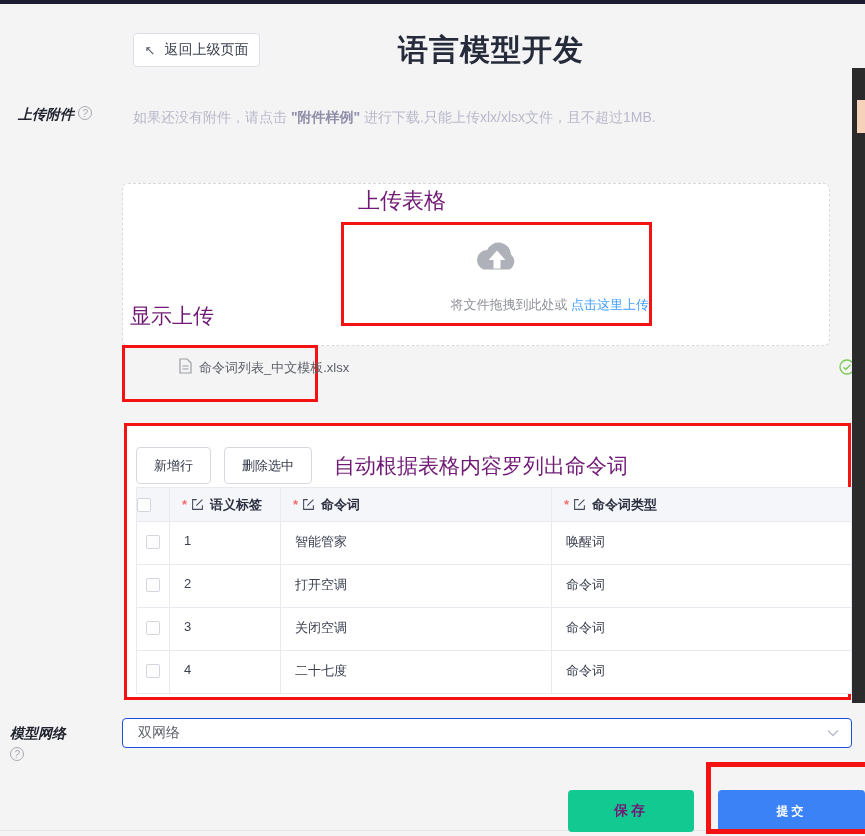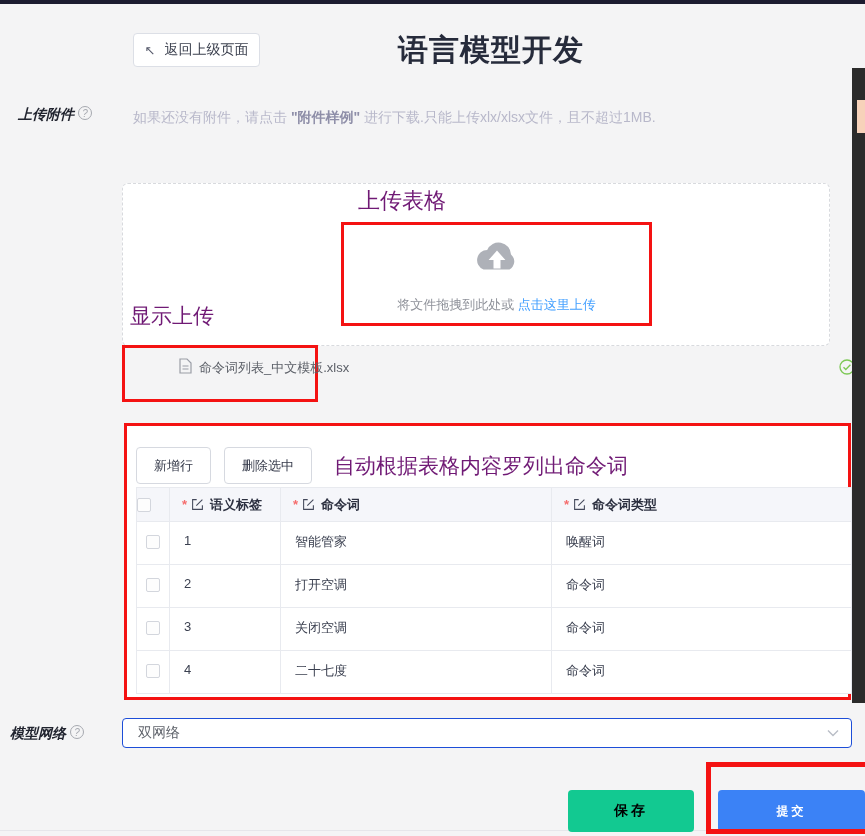--- a/index.html
+++ b/index.html
@@ -24,38 +24,38 @@
   .page-title{left:398px;top:30px;font-size:30px;font-weight:bold;color:#262b3b;letter-spacing:1px;}
 
   
   .field-label{font-size:14px;font-weight:bold;color:#21242f;display:flex;gap:4px;font-style:italic;}
   .q-icon{
     width:14px;height:14px;border:1px solid #a6a9b0;border-radius:50%;
     font-size:10px;font-weight:normal;color:#a6a9b0;display:flex;align-items:center;justify-content:center;
     box-sizing:border-box;
   }
   .label-upload{left:18px;top:106px;}
-  .label-network{left:10px;top:725px;}
+  .label-network{left:10px;top:725px;flex-direction:column;}
 
   
   .hints{left:133px;top:101px;font-size:14px;color:#b8b8ca;line-height:33px;}
   .hint-em{font-weight:bold;color:#8e8ea8;}
   .hint-link{font-weight:bold;color:#5b5ce2;cursor:pointer;}
 
   
   .upload-panel{
     left:122px;top:183px;width:708px;height:163px;background:#fff;
     border:1px dashed #d8dade;border-radius:6px;box-sizing:border-box;
   }
   .ann-text{color:#701a75;white-space:nowrap;}
   .ann-upload-table{left:358px;top:186px;font-size:22px;}
   .ann-show-upload{left:130px;top:302px;font-size:21px;}
   .ann-rect{border:3px solid #f41212;box-sizing:border-box;}
   .ann-rect-upload{left:341px;top:222px;width:311px;height:104px;}
-  .dropzone{width:100%;height:100%;display:flex;flex-direction:column;align-items:center;justify-content:flex-end;padding-bottom:9px;box-sizing:border-box;}
+  .dropzone{width:100%;height:100%;display:flex;flex-direction:column;align-items:flex-end;justify-content:flex-end;padding-bottom:9px;box-sizing:border-box;}
   .cloud-wrap{position:absolute;left:50%;top:12px;transform:translateX(-50%);}
   .drop-text{font-size:13px;color:#8f929a;}
   .drop-link{color:#409eff;cursor:pointer;}
 
   
   .ann-rect-file{left:122px;top:345px;width:196px;height:57px;}
   .file-row{left:131px;top:358px;display:flex;align-items:center;gap:7px;cursor:pointer;margin-left:48px;}
   .file-name{font-size:13px;color:#5c6068;}
   .file-check{left:839px;top:359px;}
 
@@ -97,21 +97,21 @@
     left:122px;top:718px;width:730px;height:30px;background:#fff;border:1px solid #1d4ed8;
     border-radius:4px;box-sizing:border-box;display:flex;align-items:center;cursor:pointer;
   }
   .net-value{font-size:14px;color:#5f636b;padding-left:15px;flex:1;}
   .net-chevron{margin-right:12px;display:flex;}
 
   
   .footer-line{left:0;top:830px;width:707px;height:1px;background:#e6e6ea;}
   .btn-save{
     left:568px;top:790px;width:126px;height:42px;background:#12c991;border:none;border-radius:4px;
-    color:#000000;font-size:14px;font-weight:bold;letter-spacing:3px;cursor:pointer;font-family:inherit;
+    color:#701a75;font-size:14px;font-weight:bold;letter-spacing:3px;cursor:pointer;font-family:inherit;
   }
   .btn-submit{
     left:718px;top:790px;width:147px;height:42px;background:#3b82f6;border:none;border-radius:4px;
     color:#fff;font-size:12px;font-weight:bold;letter-spacing:3px;cursor:pointer;font-family:inherit;
   }
   .ann-rect-submit{left:706px;top:762px;width:175px;height:72px;border-width:5px;}
 
   
   .right-strip{left:852px;top:68px;width:13px;height:635px;background:#2b2b2b;}
   .strip-swatch{position:absolute;left:5px;top:32px;width:8px;height:33px;background:#f7d2ba;}

